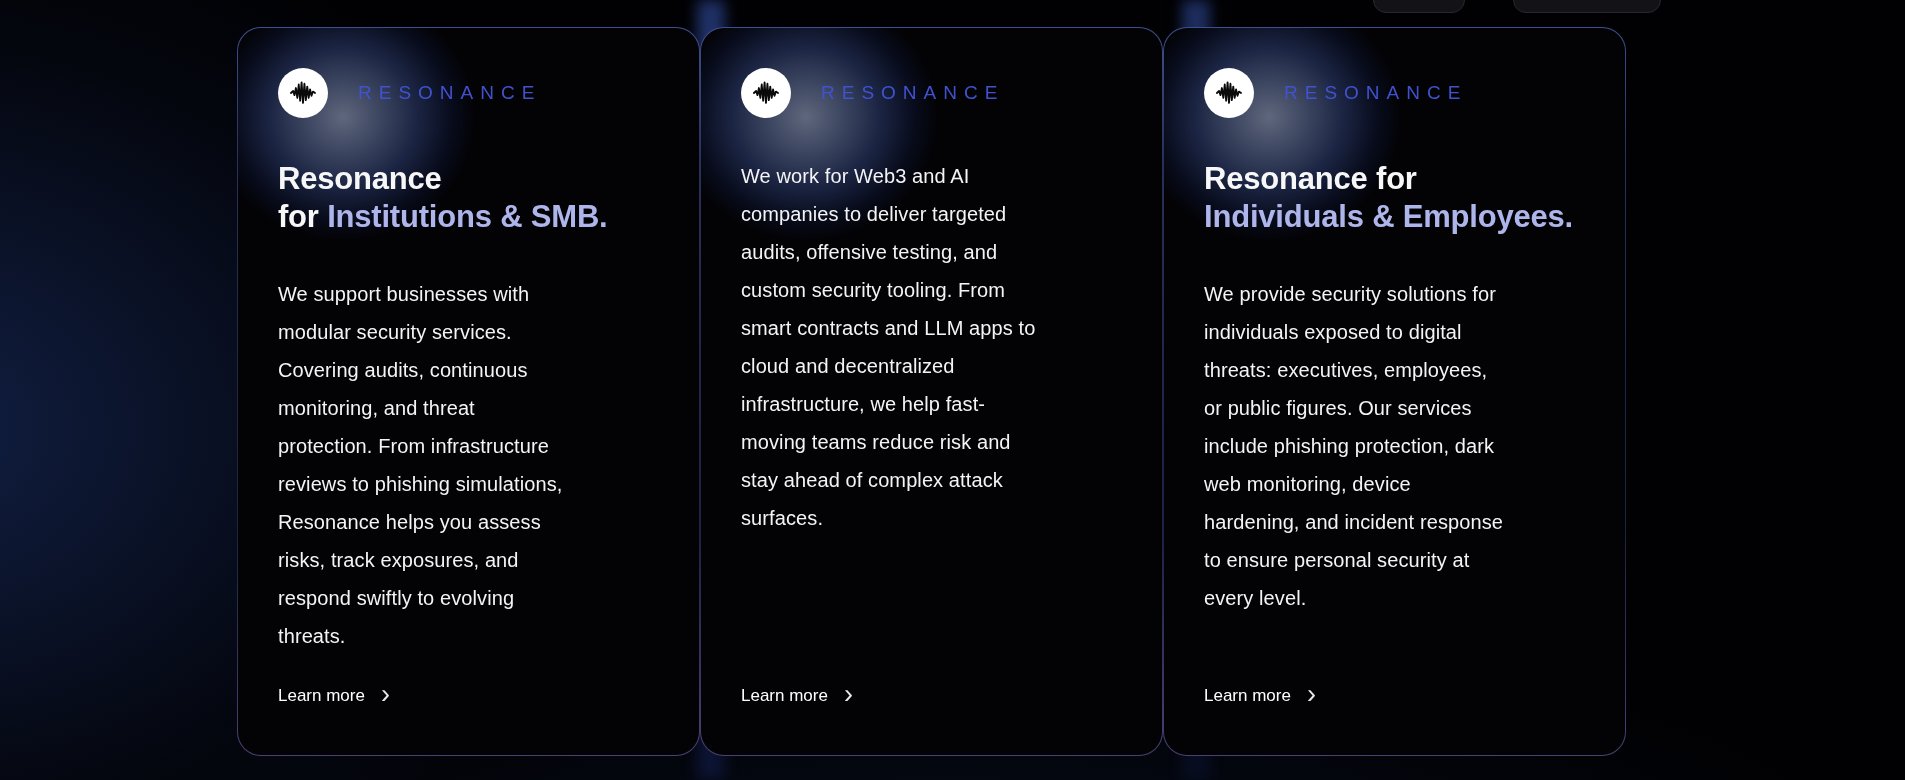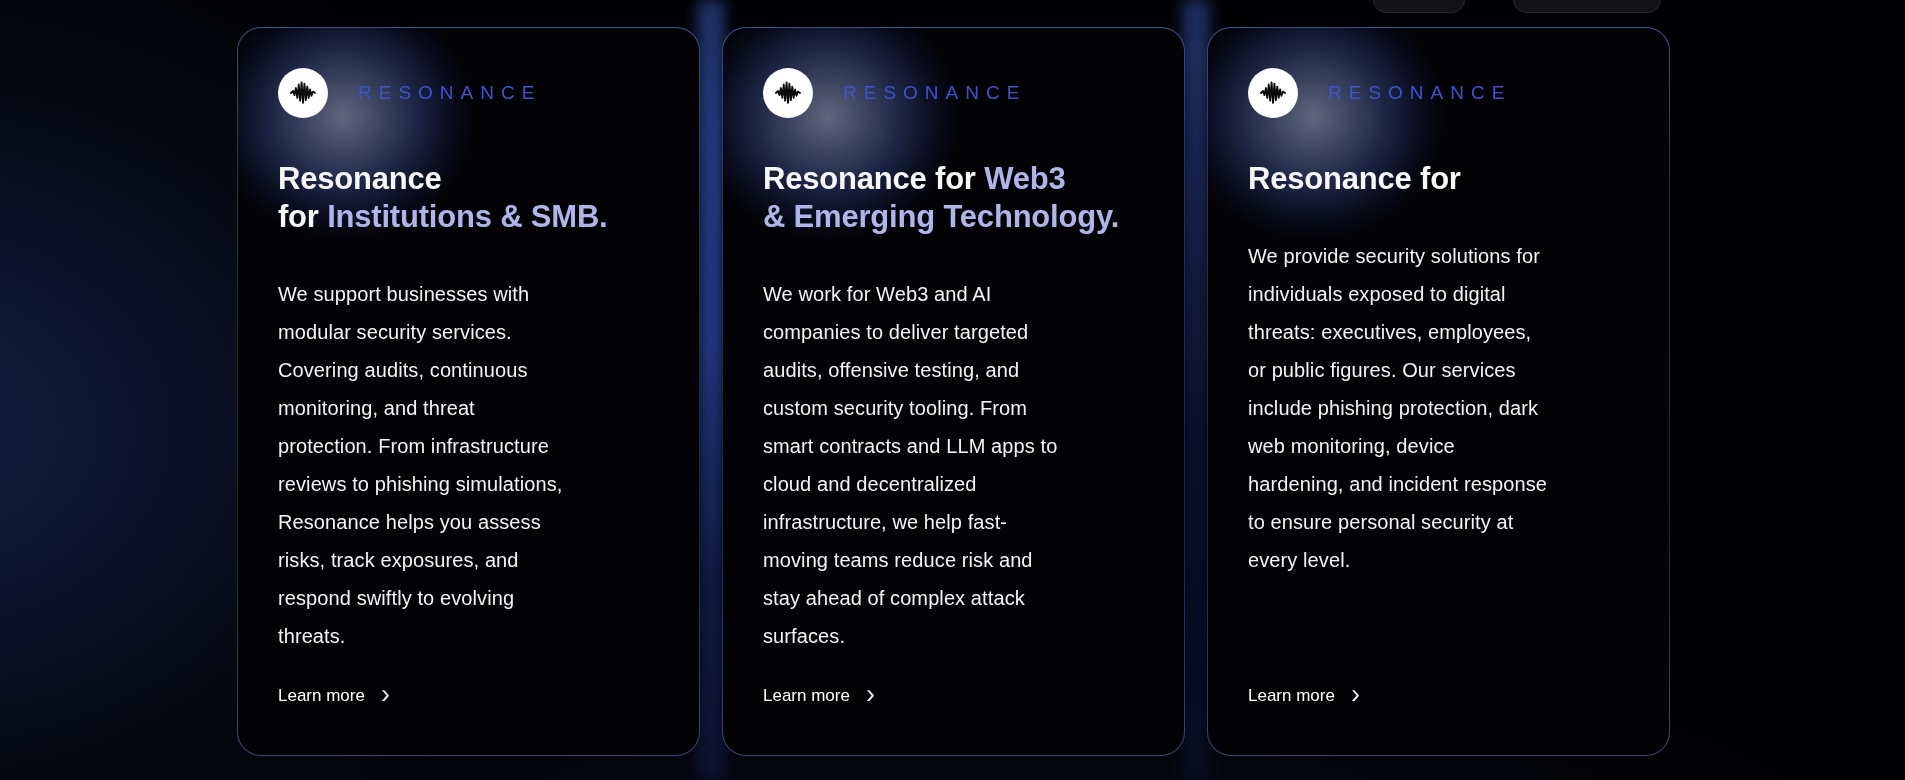--- a/index.html
+++ b/index.html
@@ -22,21 +22,21 @@
     background:linear-gradient(180deg, rgba(72,112,232,.40) 6%, rgba(56,92,202,.34) 30%,
       rgba(32,56,142,.26) 60%, rgba(22,42,112,.20) 100%); }
 
   
   .nav-pill { position:absolute; top:-13px; height:26px; background:#131317;
     border:1px solid #27272f; border-radius:13px; }
   .nav-pill-1 { left:1373px; width:92px; }
   .nav-pill-2 { left:1513px; width:148px; }
 
   
-  .cards { position:absolute; left:237px; top:27px; height:729px; display:flex; gap:22px; }
+  .cards { position:absolute; left:237px; top:27px; height:729px; display:flex; }
   .card-frame { width:463px; height:729px; border-radius:24px; padding:1px;
     background:linear-gradient(180deg, #3f4f8d 0%, #2a3158 18%, #21274b 45%, #1e2243 70%, #484174 100%); }
   .card { position:relative; width:100%; height:100%; border-radius:23px; overflow:hidden;
     background:#030306; display:flex; flex-direction:column; padding:40px 36px 46px 40px; }
   .glow { position:absolute; left:-60px; top:-66px; width:330px; height:310px; pointer-events:none;
     background:radial-gradient(closest-side, rgba(195,212,255,.48), rgba(95,132,240,.26) 45%,
       rgba(42,72,182,.12) 66%, rgba(0,0,0,0) 80%); }
 
   .logo-row { position:relative; display:flex; align-items:center; height:50px; }
   .logo-circle { width:50px; height:50px; border-radius:50%; background:#ffffff;
@@ -100,22 +100,20 @@
     <article class="card">
       <div class="glow"></div>
       <header class="logo-row">
         <span class="logo-circle">
           <svg viewBox="0 0 48 48" aria-hidden="true">
             <polyline points="7,24 10,21 12,27 14,17 16,31 18,12 20,35 22,9 24,38 26,11 28,34 30,15 32,31 34,19 36,28 38,22 41,24" fill="none" stroke="#0a0a0a" stroke-width="2.6" stroke-linecap="round" stroke-linejoin="round"></polyline>
           </svg>
         </span>
         <span class="wordmark">RESONANCE</span>
       </header>
-      <h2 class="card-title"><span class="plain">Resonance for </span><span class="accent">Web3
-&amp; Emerging Technology.</span></h2>
       <p class="card-body">We work for Web3 and AI
 companies to deliver targeted
 audits, offensive testing, and
 custom security tooling. From
 smart contracts and LLM apps to
 cloud and decentralized
 infrastructure, we help fast-
 moving teams reduce risk and
 stay ahead of complex attack
 surfaces.</p>
@@ -131,21 +129,21 @@
       <div class="glow"></div>
       <header class="logo-row">
         <span class="logo-circle">
           <svg viewBox="0 0 48 48" aria-hidden="true">
             <polyline points="7,24 10,21 12,27 14,17 16,31 18,12 20,35 22,9 24,38 26,11 28,34 30,15 32,31 34,19 36,28 38,22 41,24" fill="none" stroke="#0a0a0a" stroke-width="2.6" stroke-linecap="round" stroke-linejoin="round"></polyline>
           </svg>
         </span>
         <span class="wordmark">RESONANCE</span>
       </header>
       <h2 class="card-title"><span class="plain">Resonance for
-</span></h2>
+</span><span class="accent">Individuals &amp; Employees.</span></h2>
       <p class="card-body">We provide security solutions for
 individuals exposed to digital
 threats: executives, employees,
 or public figures. Our services
 include phishing protection, dark
 web monitoring, device
 hardening, and incident response
 to ensure personal security at
 every level.</p>
       <a class="learn-more">

